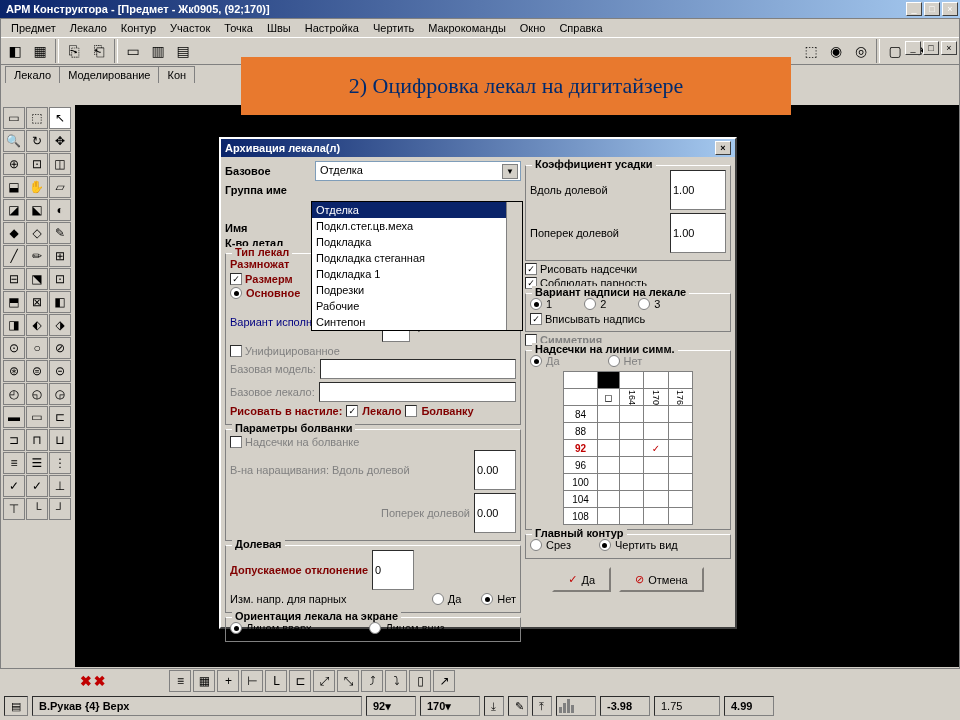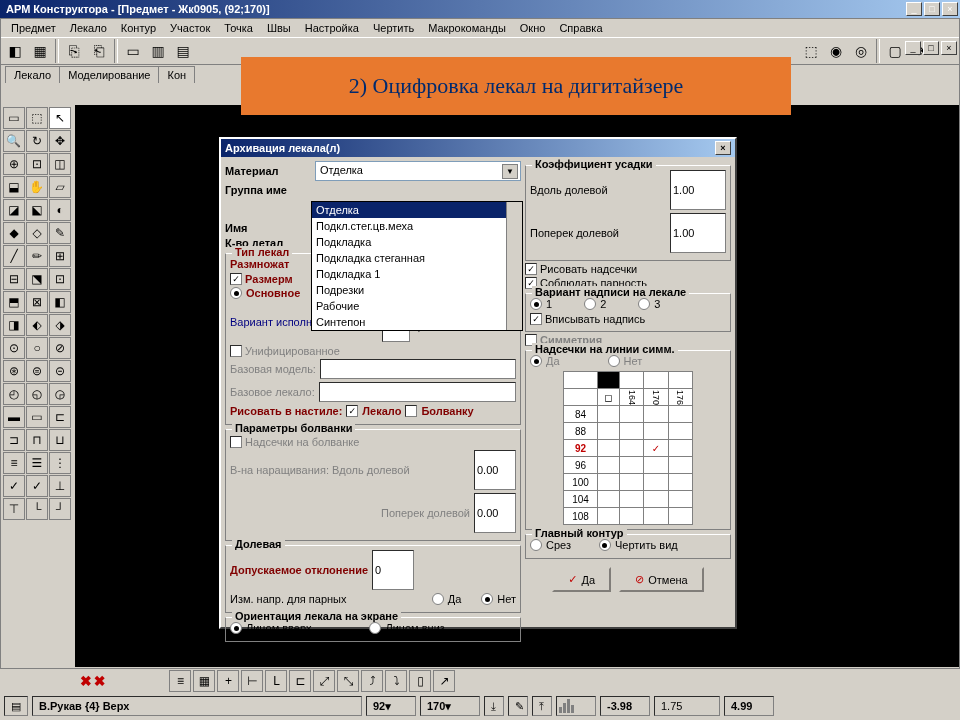--- a/index.html
+++ b/index.html
@@ -176,21 +176,21 @@
   <div class="banner">2) Оцифровка лекал на дигитайзере</div>
 
   <div class="dialog">
     <div class="dlg-title">
       <span>Архивация лекала(л)</span>
       <span class="dlg-close">×</span>
     </div>
     <div class="dlg-body">
       <div class="dlg-left" style="position:relative">
         <div class="row">
-          <span class="lbl">Материал</span>
+          <span class="lbl">Базовое</span>
           <div class="combo"><span>Отделка</span></div>
         </div>
         <div class="row">
           <span class="lbl">Группа име</span>
         </div>
         <div class="dropdown">
           <div class="dd-item sel">Отделка</div>
           <div class="dd-item">Подкл.стег.цв.меха</div>
           <div class="dd-item">Подкладка</div>
           <div class="dd-item">Подкладка  стеганная</div>

